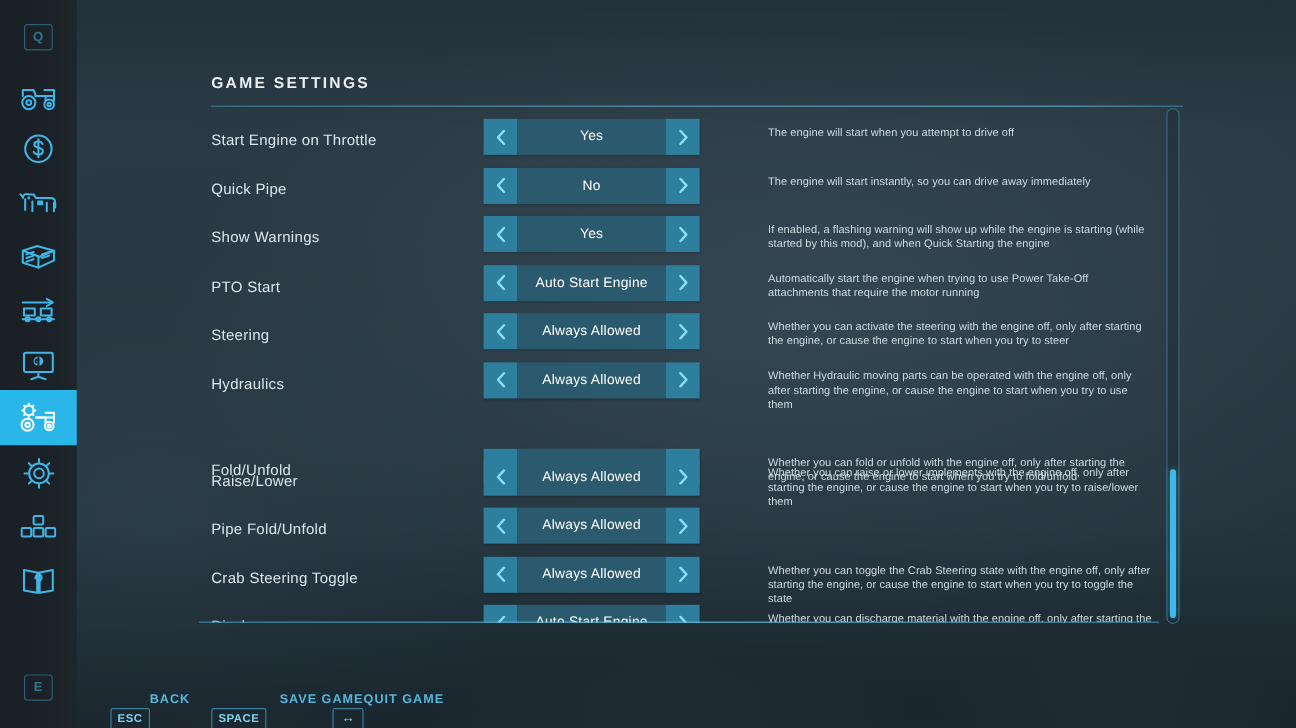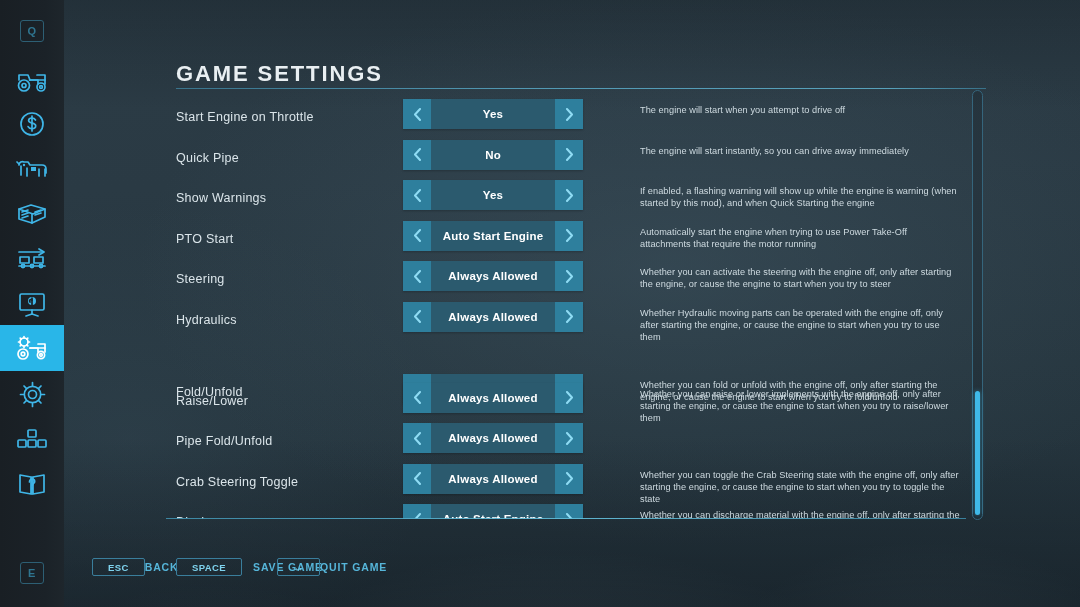--- a/index.html
+++ b/index.html
@@ -45,21 +45,21 @@
   .keycap {
     position:absolute; left:20px; width:24px; height:22px;
     border:1px solid #2d5f74; border-radius:3px;
     display:flex; align-items:center; justify-content:center;
     color:#2f7590; font-size:11px; font-weight:bold; letter-spacing:.5px;
   }
 
   
   #title {
     position:absolute; left:176px; top:61px;
-    color:#e9eff2; font-size:22px; font-weight:bold;
+    color:#e9eff2; font-size:13px; font-weight:bold;
     letter-spacing:1.9px;
   }
   #title-rule {
     position:absolute; left:176px; top:88px; width:810px; height:1px;
     background:linear-gradient(to right,#3c7e99 0%,#58a8c6 42%,#5fb3d0 88%,#3a7a94 100%);
     opacity:.85;
   }
 
   
   #viewport {
@@ -89,21 +89,21 @@
     width:28px; background:#2e7f9d;
     display:flex; align-items:center; justify-content:center;
     color:#8fdcf4; font-size:14px; font-weight:bold;
     line-height:1;
   }
   .sel-arrow svg{display:block}
   .sel-arrow path{stroke:#8fdcf4;stroke-width:2;fill:none;stroke-linecap:round;stroke-linejoin:round;}
   .sel-value {
     flex:1; background:#2b5a6e;
     display:flex; align-items:center; justify-content:center;
-    color:#ffffff; font-size:11.5px; font-weight:bold; letter-spacing:.2px;
+    color:#ffffff; font-size:11.5px; font-weight:normal; letter-spacing:.2px;
     white-space:nowrap;
   }
 
   .row-desc {
     position:absolute; left:474px; top:5px; width:320px;
     color:#cfdbe1; font-size:9.2px; line-height:12px;
     letter-spacing:.06px;
   }
 
   
@@ -114,24 +114,24 @@
   }
   #scroll-thumb {
     position:absolute; left:2px; width:5px; border-radius:3px;
     background:#3fb9e8; box-shadow:0 0 5px rgba(63,185,232,.55);
   }
 
   
   #footer { position:absolute; left:0; top:558px; width:1080px; height:32px; }
   .fkey { position:absolute; display:flex; align-items:center; }
   .fkey .cap {
-    height:18px; min-width:26px; padding:0 15px;
+    height:18px; min-width:26px; padding:0 5px;
     border:1px solid #3a7e9c; border-radius:2px;
     display:flex; align-items:center; justify-content:center;
-    color:#7fd3ee; font-size:9.5px; font-weight:bold; letter-spacing:.4px;
+    color:#7fd3ee; font-size:9.5px; font-weight:bold; letter-spacing:.4px;margin-top:32px;
   }
   .fkey .cap.arrow { font-size:11px; letter-spacing:0; }
   .fkey .lbl {
     margin-left:0; color:#56b6da; font-size:10.5px;
     font-weight:bold; letter-spacing:.85px;
   }
 </style>
 </head>
 <body>
 
@@ -348,21 +348,21 @@
               <path d="M7 1 L2 6.5 L7 12"></path>
             </svg>
           </div>
           <div class="sel-value">Yes</div>
           <div class="sel-arrow">
             <svg width="9" height="13" viewBox="0 0 9 13">
               <path d="M2 1 L7 6.5 L2 12"></path>
             </svg>
           </div>
         </div>
-        <div class="row-desc">If enabled, a flashing warning will show up while the engine is warning (when started by this mod), and when Quick Starting the engine</div>
+        <div class="row-desc">If enabled, a flashing warning will show up while the engine is starting (while started by this mod), and when Quick Starting the engine</div>
       </div>
       <div class="row" style="top: 128.5px;">
         <div class="row-label">PTO Start</div>
         <div class="selector">
           <div class="sel-arrow">
             <svg width="9" height="13" viewBox="0 0 9 13">
               <path d="M7 1 L2 6.5 L7 12"></path>
             </svg>
           </div>
           <div class="sel-value">Auto Start Engine</div>

